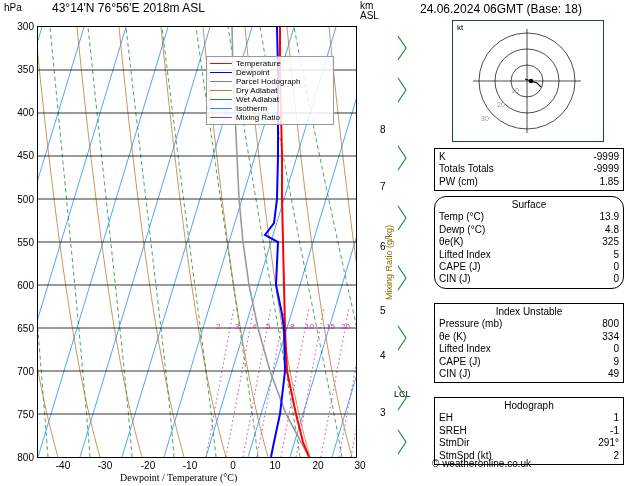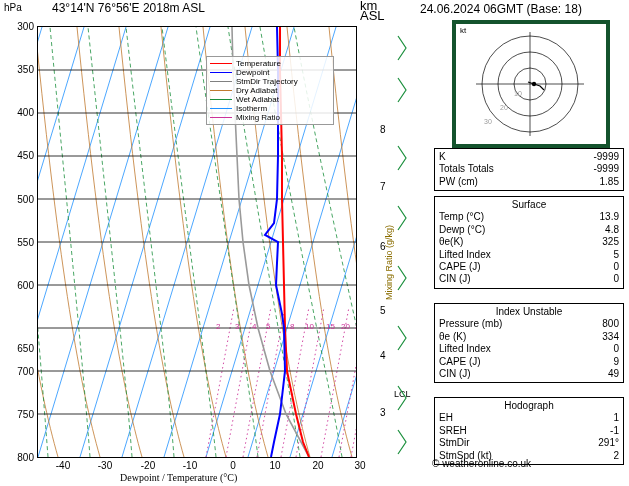--- a/index.html
+++ b/index.html
@@ -3,39 +3,39 @@
 <meta charset="utf-8">
 <style>
   html,body{margin:0;padding:0;}
   body{width:629px;height:486px;background:#ffffff;font-family:"Liberation Sans",sans-serif;overflow:hidden;position:relative;}
   .wrap{position:relative;width:629px;height:486px;}
 
   
   #sounding{position:absolute;left:0;top:0;width:396px;height:486px;}
   .hpa-label{position:absolute;left:4px;top:2px;font-size:10px;color:#000;}
   .title{position:absolute;left:52px;top:1px;font-size:12px;color:#000;white-space:nowrap;}
-  .kmasl{position:absolute;left:360px;top:1px;font-size:13px;color:#000;line-height:10px;text-align:left;}
+  .kmasl{position:absolute;left:360px;top:1px;font-size:10px;color:#000;line-height:10px;text-align:left;}
 
   #plot{position:absolute;left:37px;top:26px;width:320px;height:432px;border:1px solid #000;box-sizing:border-box;overflow:hidden;background:#fff;text-align:right;}
   #plot svg{position:absolute;left:0;top:0;}
   .ytickL{position:absolute;font-size:10px;color:#000;transform:translateY(-50%);text-align:right;width:30px;left:4px;}
   .rtick{position:absolute;font-size:10px;color:#000;transform:translateY(-50%);left:380px;}
   .xtick{position:absolute;top:460px;font-size:10px;color:#000;transform:translateX(-50%);}
   .xaxis-title{position:absolute;left:120px;top:472px;font-size:10px;color:#000;font-family:Liberation Serif, serif;}
   .mixlabel{position:absolute;left:384px;top:300px;font-size:9px;color:#8a6d00;transform:rotate(-90deg);transform-origin:left top;white-space:nowrap;}
 
   .legend{position:absolute;left:168px;top:29px;width:128px;font-size:8px;color:#000;background:rgba(255,255,255,0.85);
           border:1px solid #999;padding:2px 3px;box-sizing:border-box;}
   .legend div{display:flex;align-items:center;height:9px;line-height:9px;}
   .legend i{display:inline-block;width:22px;height:0;border-top:1.5px solid #000;margin-right:4px;}
 
   
   #right{position:absolute;left:420px;top:0;width:209px;height:486px;}
   .rtitle{position:absolute;left:0px;top:2px;font-size:12px;color:#000;white-space:nowrap;}
-  .hodo-box{position:absolute;left:32px;top:20px;width:150px;height:120px;border:4px solid #14532d;background:#fff;}
+  .hodo-box{position:absolute;left:32px;top:20px;width:150px;height:120px;border:1px solid #14532d;background:#fff;}
   .hodo-kt{position:absolute;left:4px;top:2px;font-size:8px;color:#000;}
 
   .panel{position:absolute;left:14px;width:190px;border:1px solid #000;box-sizing:border-box;background:#fff;
          font-size:10px;color:#000;padding:2px 4px;}
   .row{display:flex;justify-content:space-between;line-height:12.4px;}
   .row span.k{white-space:nowrap;}
   .row span.v{white-space:nowrap;text-align:right;}
   .sec{text-align:center;line-height:12.4px;}
   .credit{position:absolute;left:432px;top:458px;font-size:10px;color:#000;}
 </style>
@@ -52,21 +52,21 @@
       <span>ASL</span>
     </div>
 
     <div class="ytickL" style="top:26px;">300</div>
     <div class="ytickL" style="top:69px;">350</div>
     <div class="ytickL" style="top:112px;">400</div>
     <div class="ytickL" style="top:155px;">450</div>
     <div class="ytickL" style="top:199px;">500</div>
     <div class="ytickL" style="top:242px;">550</div>
     <div class="ytickL" style="top:285px;">600</div>
-    <div class="ytickL" style="top:348px;text-align:right;">650</div>
+    <div class="ytickL" style="top:328px;text-align:right;">650</div>
     <div class="ytickL" style="top:371px;">700</div>
     <div class="ytickL" style="top:414px;">750</div>
     <div class="ytickL" style="top:457px;">800</div>
 
     <div class="rtick" style="top:129px;">8</div>
     <div class="rtick" style="top:186px;">7</div>
     <div class="rtick" style="top:246px;">6</div>
     <div class="rtick" style="top:310px;">5</div>
     <div class="rtick" style="top:355px;">4</div>
     <div class="rtick" style="top:412px;">3</div>
@@ -163,21 +163,21 @@
         <div>
             <i style="border-color:#ff0000"></i>
             <span>Temperature</span>
           </div>
         <div>
             <i style="border-color:#0000ff"></i>
             <span>Dewpoint</span>
           </div>
         <div>
             <i style="border-color:#808080"></i>
-            <span>StmDir Trajectory</span>
+            <span>Parcel Hodograph</span>
           </div>
         <div>
             <i style="border-color:#c07a30"></i>
             <span>Dry Adiabat</span>
           </div>
         <div>
             <i style="border-color:#1a8f3c"></i>
             <span>Wet Adiabat</span>
           </div>
         <div>
@@ -248,21 +248,21 @@
       <div class="row">
           <span class="k">Totals Totals</span>
           <span class="v">-9999</span>
         </div>
       <div class="row">
           <span class="k">PW (cm)</span>
           <span class="v">1.85</span>
         </div>
     </div>
 
-    <div class="panel" style="top:196px;">
+    <div class="panel" style="top:196px;border-radius:12px;">
       <div class="sec">Surface</div>
       <div class="row">
           <span class="k">Temp (°C)</span>
           <span class="v">13.9</span>
         </div>
       <div class="row">
           <span class="k">Dewp (°C)</span>
           <span class="v">4.8</span>
         </div>
       <div class="row">

